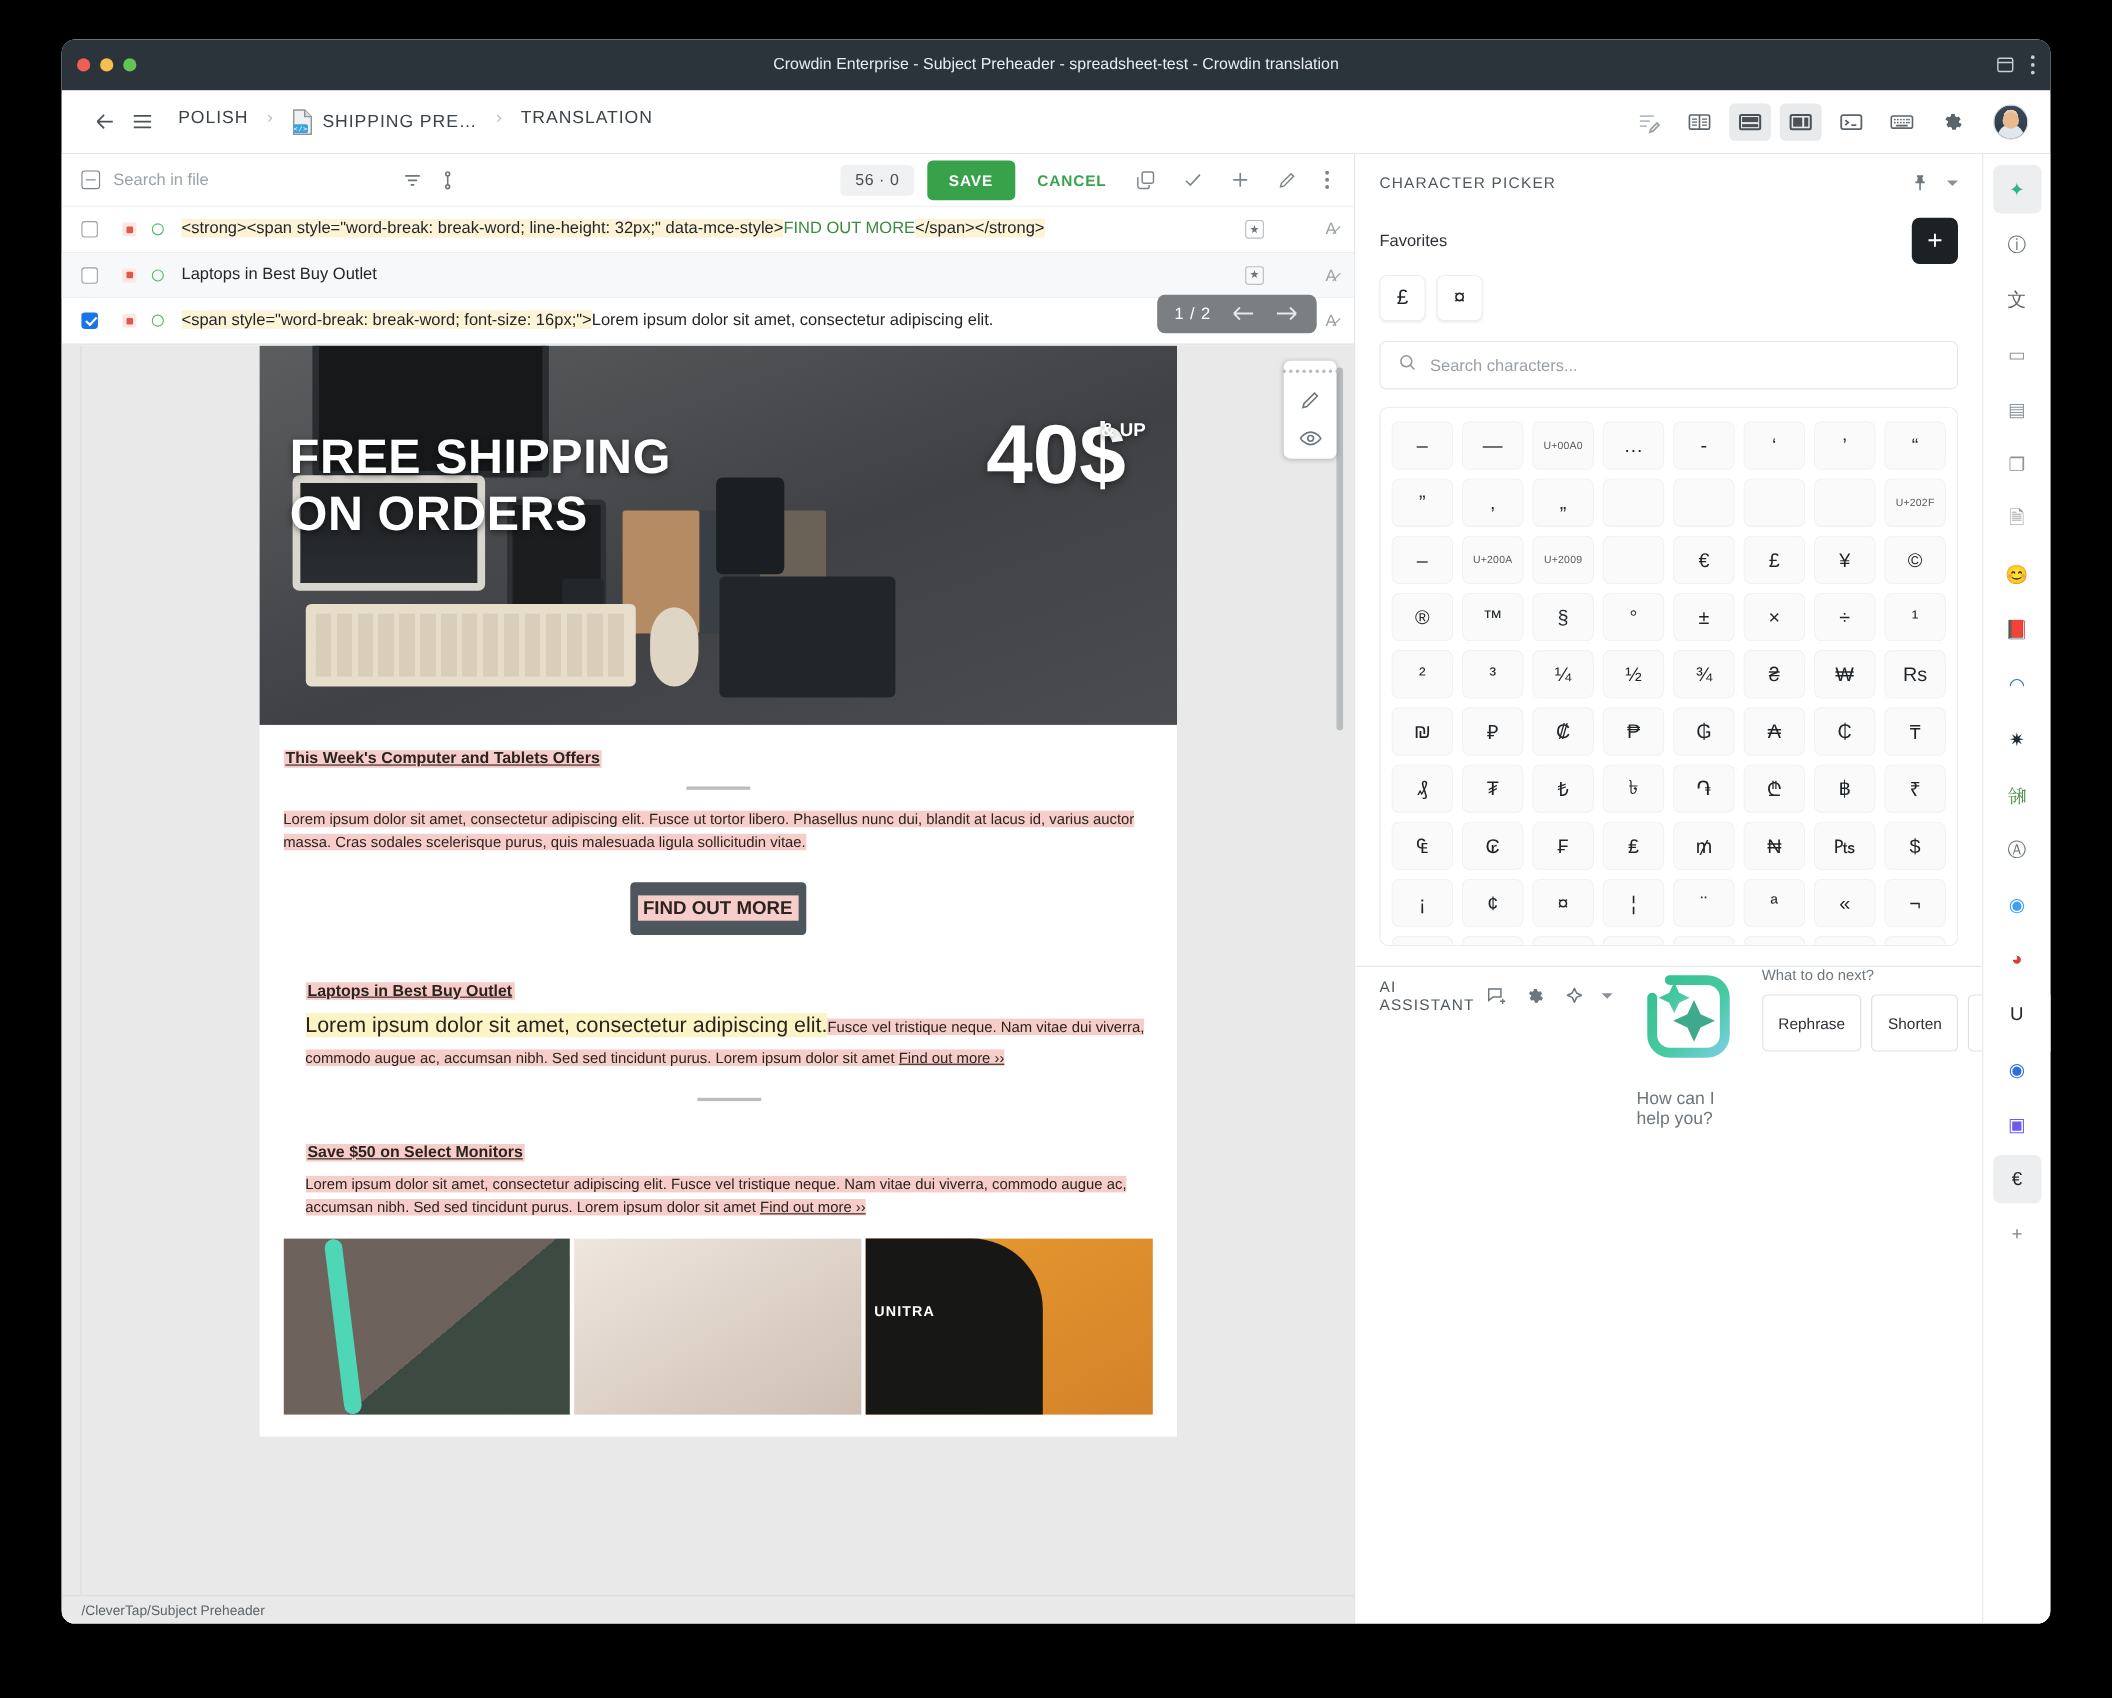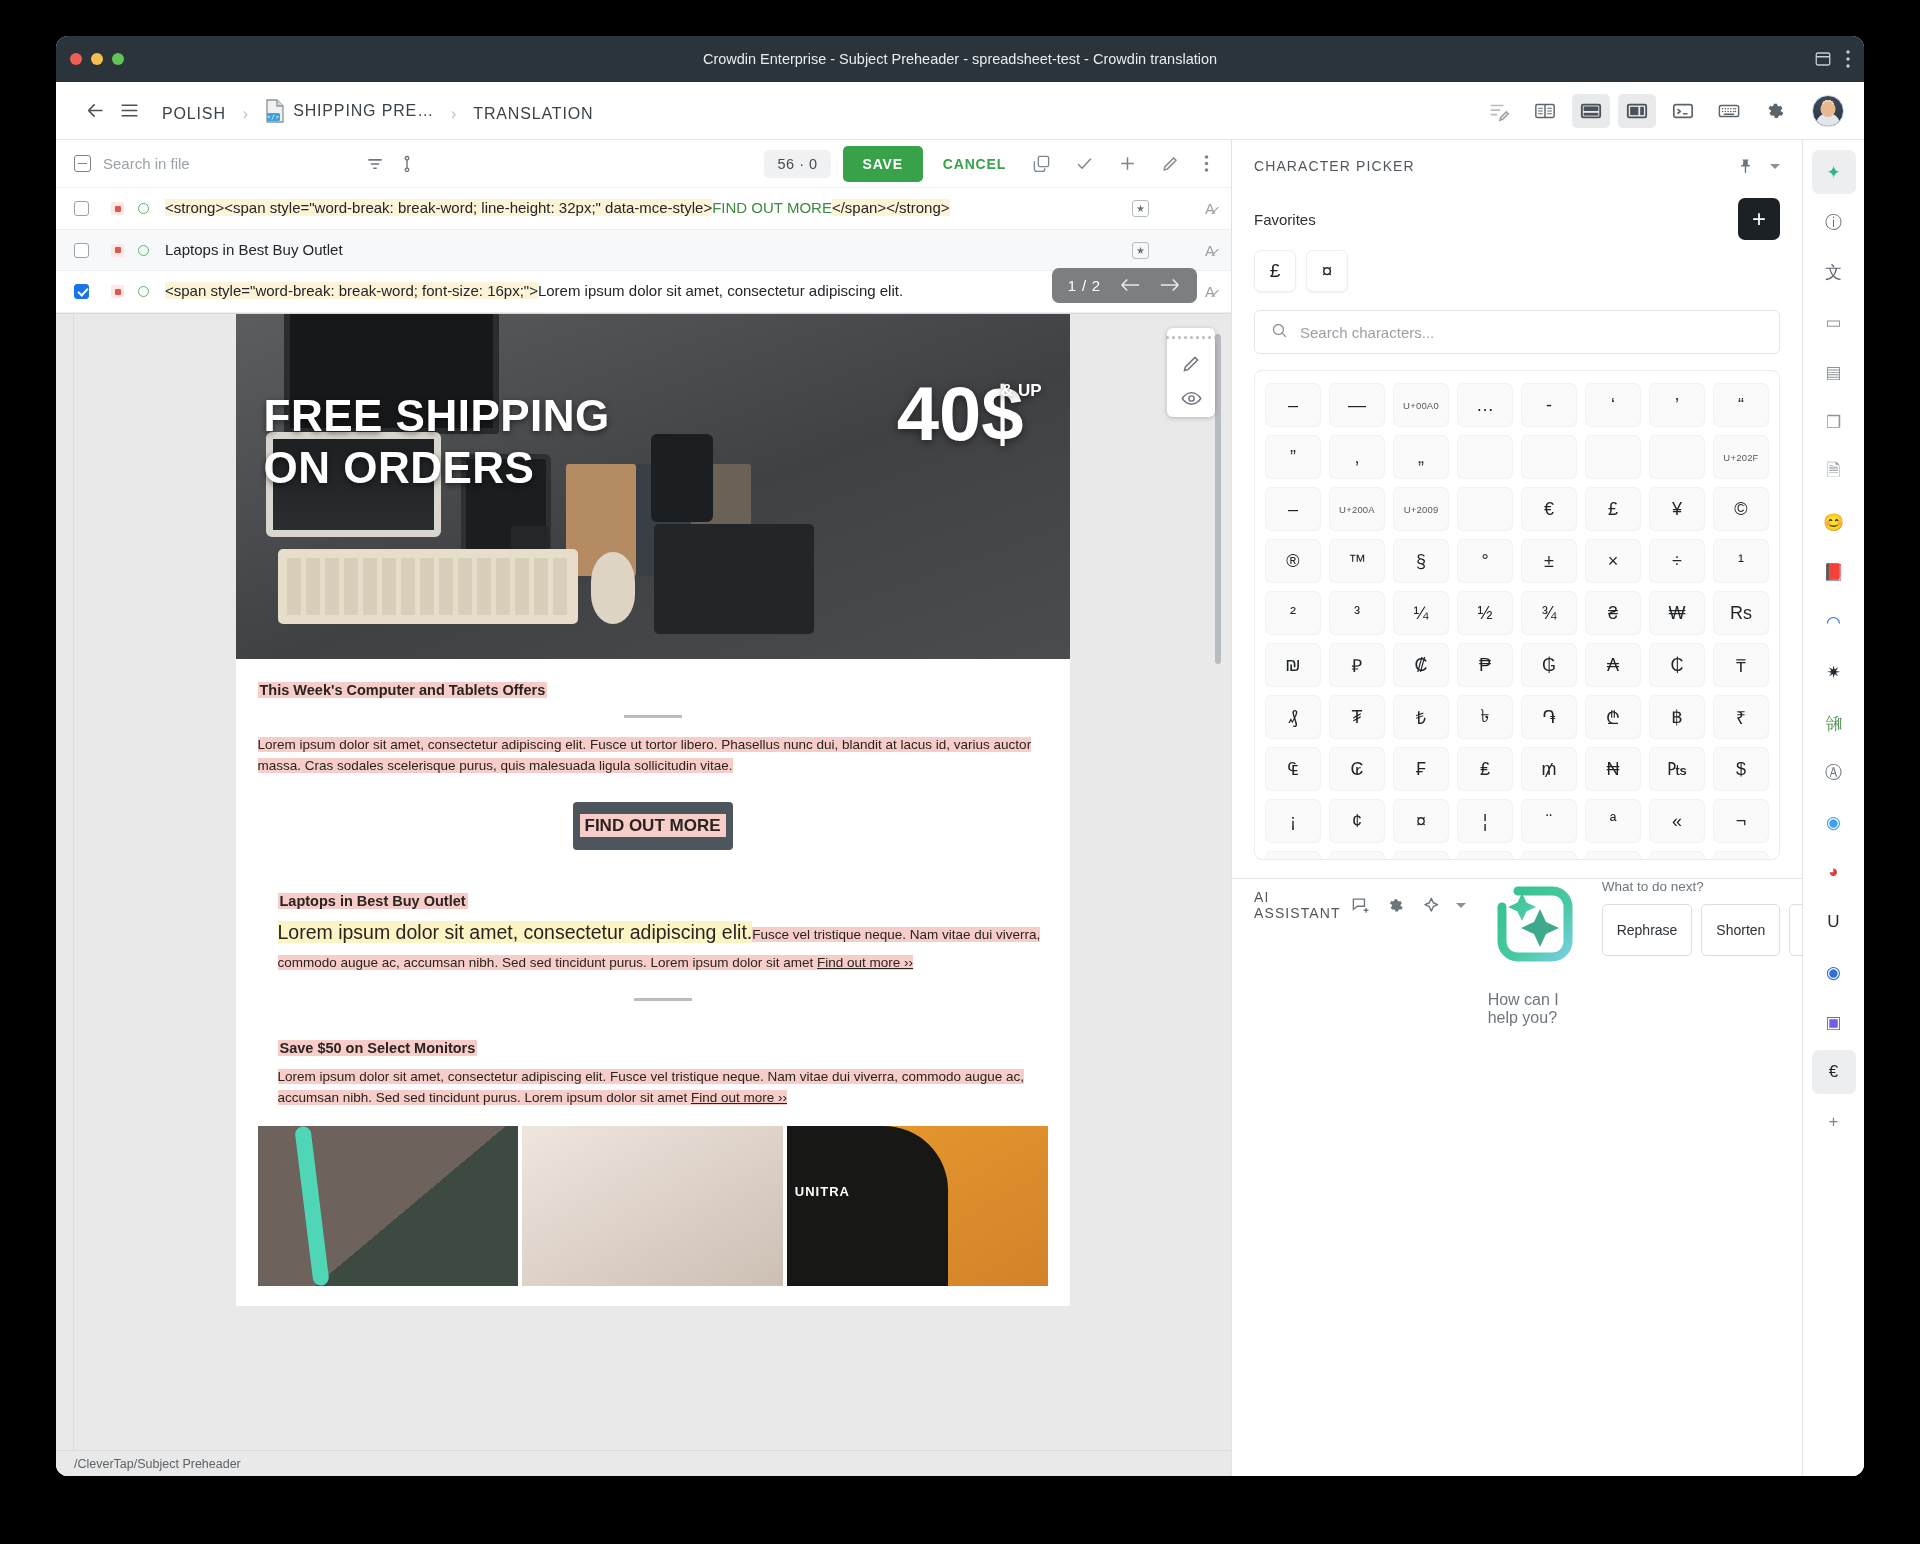--- a/index.html
+++ b/index.html
@@ -45,21 +45,21 @@
   .header {
     height: 58px; flex: 0 0 58px;
     background: #fff;
     border-bottom: 1px solid #e4e7ea;
     display: flex; align-items: center;
     padding: 0 20px 0 22px;
     gap: 0;
   }
   .hdr-btn { display: flex; align-items: center; justify-content: center;
              width: 34px; height: 34px; cursor: pointer; color: #4a5157; }
-  .crumbs { display: flex; align-items: flex-end; gap: 0; margin-left: 16px; }
+  .crumbs { display: flex; align-items: flex-start; gap: 0; margin-left: 16px; }
   .crumb {
     font-size: 16px; letter-spacing: .85px; color: #3b4248;
     display: flex; align-items: center; gap: 8px; cursor: pointer;
     white-space: nowrap;
   }
   .crumb-sep { color: #b9c0c6; font-size: 16px; margin: 0 17px; }
   .fileico {
     width: 20px; height: 24px; position: relative; display: inline-block;
   }
   .fileico svg { display: block; }
@@ -214,21 +214,21 @@
     text-align: left; padding-left: 28px; line-height: 52px;
     text-shadow: 0 2px 6px rgba(0,0,0,.55);
   }
   .hero .big { position:absolute; right: 46px; top: 62px; color:#fff;
     font-size: 76px; font-weight: bold; line-height: 76px; text-shadow:0 2px 8px rgba(0,0,0,.5);}
   .hero .upnote { position:absolute; right: 28px; top: 68px; color:#fff; font-size: 17px;
     font-weight:bold; line-height:18px; text-align:left; text-shadow:0 2px 6px rgba(0,0,0,.5);}
 
   .pv-body { padding: 22px 0 0 0; }
   .pv-h3 { font-size: 14.5px; font-weight: bold; color: #2a2320; margin: 0 16px 0 0;
-           padding: 0 2px; display:inline; }
+           padding: 0 2px; display:inline;text-decoration:underline; }
   .mark-red { background: #f7cdc9; }
   .mark-yel { background: #fbf5c5; }
   .pv-p { font-size: 13.5px; line-height: 21px; color: #2a2320; }
   .pv-rule { width: 58px; height: 3px; background: #bcbcbc; margin: 16px auto; }
   .cta { width: 160px; margin: 0 auto; background: #4e565d; border-radius: 4px;
          padding: 14px 0; text-align: center; }
   .cta span { font-size: 17px; font-weight: bold; color:#2a2320; padding: 2px 5px;}
   .pv-lead { font-size: 19.5px; line-height: 28px; color: #2a2320; }
   .pv-underline { text-decoration: underline; }
   .thumbs { display: flex; gap: 4px; margin-top: 18px; }

